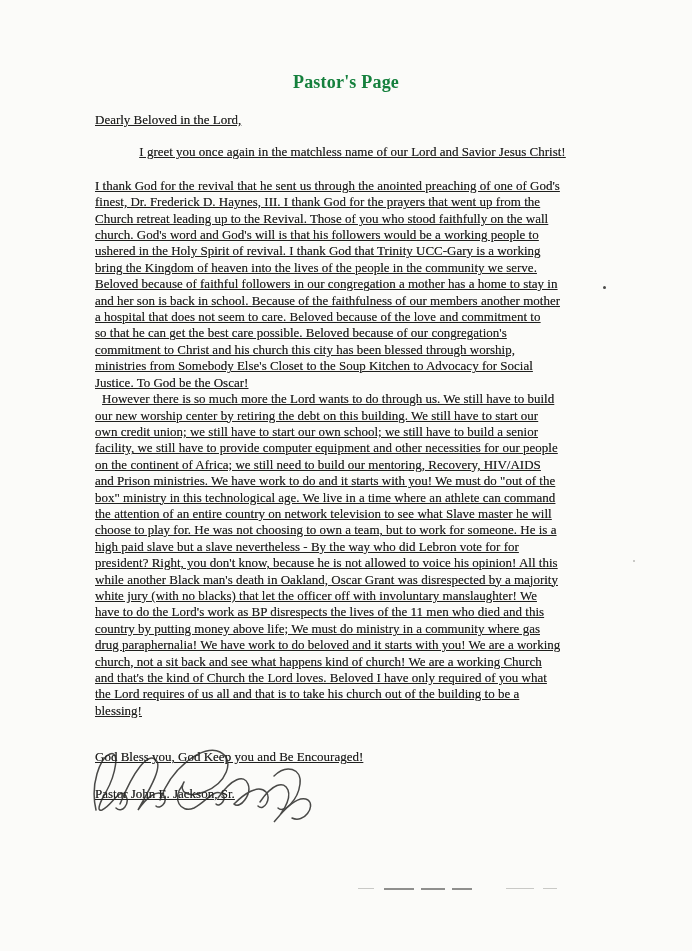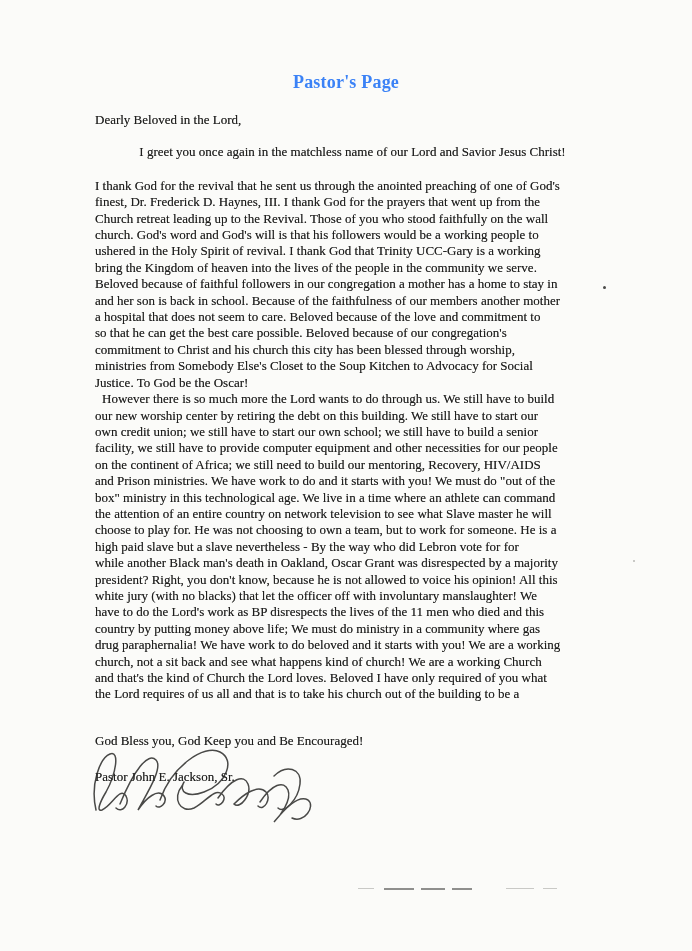--- a/index.html
+++ b/index.html
@@ -19,33 +19,34 @@
   }
   .title {
     position: absolute;
     top: 72px;
     left: 0;
     right: 0;
     text-align: center;
     font-size: 18px;
     font-weight: bold;
     letter-spacing: 0.2px;
-    color: #3b82f6;
+    color: #15803d;
   }
   .content {
     position: absolute;
     left: 95px;
     top: 112px;
     width: 515px;
     font-size: 13px;
     line-height: 16.4px;
   }
   .line {
     white-space: nowrap;
     text-shadow: 0 0 0.3px rgba(20,20,20,0.55);
+    text-decoration: underline;
   }
   .salutation { margin-bottom: 16px; }
   .greeting   { margin-bottom: 17px; text-align: center; }
   .para-2 .line:first-child { text-indent: 7px; }
   .closing { margin-top: 30px; }
   .signer  { margin-top: 20px; }
   .signature {
     position: absolute;
     left: 86px;
     top: 740px;
@@ -103,29 +104,30 @@
         <div class="line">However there is so much more the Lord wants to do through us. We still have to build</div>
         <div class="line">our new worship center by retiring the debt on this building. We still have to start our</div>
         <div class="line">own credit union; we still have to start our own school; we still have to build a senior</div>
         <div class="line">facility, we still have to provide computer equipment and other necessities for our people</div>
         <div class="line">on the continent of Africa; we still need to build our mentoring, Recovery, HIV/AIDS</div>
         <div class="line">and Prison ministries. We have work to do and it starts with you! We must do "out of the</div>
         <div class="line">box" ministry in this technological age. We live in a time where an athlete can command</div>
         <div class="line">the attention of an entire country on network television to see what Slave master he will</div>
         <div class="line">choose to play for. He was not choosing to own a team, but to work for someone. He is a</div>
         <div class="line">high paid slave but a slave nevertheless - By the way who did Lebron vote for for</div>
+        <div class="line">president? Right, you don't know, because he is not allowed to voice his opinion! All this</div>
         <div class="line">while another Black man's death in Oakland, Oscar Grant was disrespected by a majority</div>
-        <div class="line">president? Right, you don't know, because he is not allowed to voice his opinion! All this</div>
         <div class="line">white jury (with no blacks) that let the officer off with involuntary manslaughter! We</div>
         <div class="line">have to do the Lord's work as BP disrespects the lives of the 11 men who died and this</div>
         <div class="line">country by putting money above life; We must do ministry in a community where gas</div>
         <div class="line">drug paraphernalia! We have work to do beloved and it starts with you! We are a working</div>
         <div class="line">church, not a sit back and see what happens kind of church! We are a working Church</div>
         <div class="line">and that's the kind of Church the Lord loves. Beloved I have only required of you what</div>
         <div class="line">the Lord requires of us all and that is to take his church out of the building to be a</div>
+        <div class="line">blessing!</div>
       </div>
     <div class="closing line">God Bless you, God Keep you and Be Encouraged!</div>
     <div class="signer line">Pastor John E. Jackson, Sr.</div>
   </div>
 
   <svg class="signature" viewBox="0 0 250 95" xmlns="http://www.w3.org/2000/svg">
     <g fill="none" stroke="#2a2a28" stroke-width="1.5" stroke-linecap="round" opacity="0.85">
       <path d="M10,70 C4,44 14,18 24,14 C34,10 30,34 20,52 C14,62 10,72 16,70 C26,66 34,46 40,56 C44,64 36,74 30,68"></path>
       <path d="M34,64 C48,30 62,12 70,20 C78,28 58,58 52,70 C60,58 72,48 78,56 C82,62 74,70 70,66"></path>
       <path d="M74,60 C86,26 118,4 134,12 C150,20 140,44 118,52 C102,58 92,52 98,42"></path>

